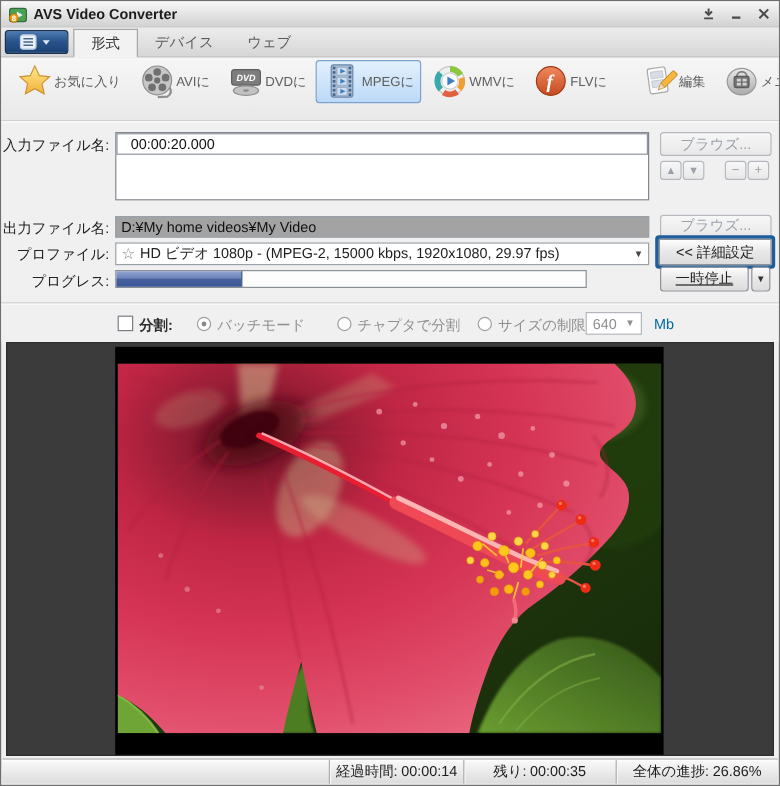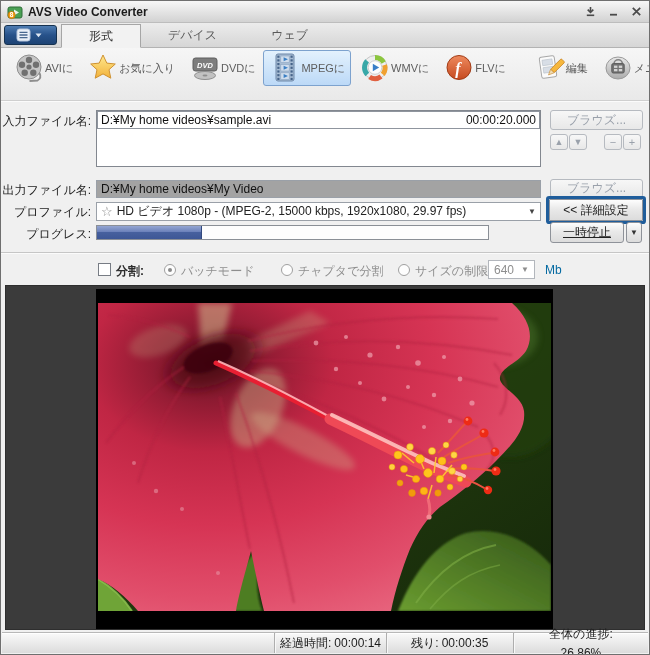--- a/index.html
+++ b/index.html
@@ -8,21 +8,21 @@
 
   
   .titlebar { height:22px; background:linear-gradient(#f7f7f7,#d2d2d2); display:flex; align-items:center; padding:0 6px; border-bottom:1px solid #bdbdbd; }
   .titlebar .app-title { font-size:12px; font-weight:bold; color:#1b1b1b; margin-left:5px; }
   .win-controls { margin-left:auto; display:flex; gap:10px; align-items:center; }
   .win-controls svg { display:block; cursor:default; }
 
   
   .tabbar { height:25px; background:linear-gradient(#ececec,#d6d6d6); display:flex; align-items:flex-end; padding-left:3px; border-bottom:1px solid #b3b3b3; }
   .menu-btn { width:53px; height:20px; margin:0 4px 2px 0; border-radius:3px; background:linear-gradient(#4e7cb2,#27528a 50%,#1d4374); border:1px solid #163250; display:flex; align-items:center; justify-content:center; }
-  .tab { height:24px; line-height:23px; padding:0 27px; font-size:12px; color:#5a5a5a; margin-bottom:-1px; }
+  .tab { height:24px; line-height:23px; padding:0 14px; font-size:12px; color:#5a5a5a; margin-bottom:-1px; }
   .tab.active { background:#f2f2f2; border:1px solid #a6a6a6; border-bottom:1px solid #f2f2f2; color:#333; }
 
   
   .toolbar { height:53px; background:linear-gradient(#f6f6f6,#e9e9e9); border-bottom:1px solid #cfcfcf; display:flex; align-items:flex-start; padding:2px 2px 0 6px; }
   .titem { display:flex; align-items:center; padding:1px 5px; border:1px solid transparent; border-radius:3px; margin-right:2px; }
   .titem .tlabel { font-size:11px; color:#5d5d5d; margin-top:0px; white-space:nowrap; }
   .titem.sel { border:1px solid #7da2ce; background:linear-gradient(#e3f1fd,#bcd9f7); }
   .more-arrow { align-self:center; margin:0 12px 12px 2px; }
 
   
@@ -60,21 +60,21 @@
   
   .preview { position:relative; margin:0 4px; height:345px; background:#3b3b3b; border:1px solid #2e2e2e; }
   .video { position:absolute; left:90px; top:3px; width:457px; height:340px; background:#000; }
   .frame { position:absolute; left:2px; top:14px; width:453px; height:308px; }
   .frame svg { display:block; width:100%; height:100%; }
 
   
   .statusbar { position:absolute; left:1px; right:1px; bottom:1px; height:21px; background:linear-gradient(#fafafa,#dcdcdc); border-top:1px solid #b8b8b8; box-shadow:0 1px 0 #fff inset; display:flex; font-size:12px; color:#1d1d1d; }
   .sb-spacer { width:274px; }
   .sb-sec { border-left:1px solid #aeaeae; box-shadow:1px 0 0 #f8f8f8 inset; display:flex; align-items:center; justify-content:center; gap:3px; }
-  .sb-elapsed { width:112px; } .sb-remaining { width:128px; } .sb-progress { width:136px;flex-direction:column; }
+  .sb-elapsed { width:112px; } .sb-remaining { width:128px; } .sb-progress { width:136px; }
 </style>
 </head>
 <body>
 
 <div class="window">
 
   <div class="titlebar">
     <svg width="16" height="16" viewBox="0 0 16 16">
       <rect x="1" y="3" width="14" height="11" rx="2" fill="#4aa054" stroke="#2e6e38"></rect>
       <path d="M7 5.5 l5 3 -5 3z" fill="#eaf4ea"></path>
@@ -107,43 +107,43 @@
     </div>
     <div class="tab active">形式</div>
     <div class="tab">デバイス</div>
     <div class="tab">ウェブ</div>
   </div>
 
   <div class="toolbar">
 
     <div class="titem">
       <svg width="32" height="32" viewBox="0 0 32 32">
+        <defs>
+            <linearGradient id="gStar" x1="0" y1="0" x2="0" y2="1">
+              <stop offset="0" stop-color="#ffe98e"></stop>
+              <stop offset="1" stop-color="#f2b13a"></stop>
+            </linearGradient>
+          </defs>
+        <path d="M16 3 l3.8 8.1 8.5 .9 -6.3 5.7 1.8 8.5 L16 21.9 8.2 26.2 l1.8-8.5 L3.7 12 l8.5-.9z" fill="url(#gStar)" stroke="#cf9232" stroke-width="1"></path>
+      </svg>
+      <span class="tlabel">お気に入り</span>
+    </div>
+
+    <div class="titem">
+      <svg width="32" height="32" viewBox="0 0 32 32">
         <circle cx="16" cy="15" r="12" fill="#c6c6c6" stroke="#8e8e8e"></circle>
         <circle cx="16" cy="15" r="2.6" fill="#707070"></circle>
         <circle cx="16" cy="8" r="3.2" fill="#707070"></circle>
           <circle cx="23" cy="12.7" r="3.2" fill="#707070"></circle>
         <circle cx="20.3" cy="20.8" r="3.2" fill="#707070"></circle>
           <circle cx="11.7" cy="20.8" r="3.2" fill="#707070"></circle>
         <circle cx="9" cy="12.7" r="3.2" fill="#707070"></circle>
         <path d="M26.5 21 q2.5 5 -2 7.5 l-8 .5" fill="none" stroke="#8e8e8e" stroke-width="1.8"></path>
       </svg>
       <span class="tlabel">AVIに</span>
-    </div>
-
-    <div class="titem">
-      <svg width="32" height="32" viewBox="0 0 32 32">
-        <defs>
-            <linearGradient id="gStar" x1="0" y1="0" x2="0" y2="1">
-              <stop offset="0" stop-color="#ffe98e"></stop>
-              <stop offset="1" stop-color="#f2b13a"></stop>
-            </linearGradient>
-          </defs>
-        <path d="M16 3 l3.8 8.1 8.5 .9 -6.3 5.7 1.8 8.5 L16 21.9 8.2 26.2 l1.8-8.5 L3.7 12 l8.5-.9z" fill="url(#gStar)" stroke="#cf9232" stroke-width="1"></path>
-      </svg>
-      <span class="tlabel">お気に入り</span>
     </div>
 
     <div class="titem">
       <svg width="32" height="32" viewBox="0 0 32 32">
         <rect x="4" y="6" width="24" height="13" rx="2.5" fill="#7d7d7d" stroke="#5e5e5e"></rect>
         <text x="16" y="15.5" font-size="7.5" font-style="italic" font-weight="bold" fill="#fff" text-anchor="middle" font-family="Liberation Sans, sans-serif">DVD</text>
         <ellipse cx="16" cy="23.5" rx="10.5" ry="4" fill="#c2c2c2" stroke="#8e8e8e"></ellipse>
         <ellipse cx="16" cy="23.5" rx="2.5" ry="1.1" fill="#8e8e8e"></ellipse>
       </svg>
       <span class="tlabel">DVDに</span>
@@ -285,21 +285,20 @@
         <text x="16" y="21" font-size="14" font-weight="bold" fill="#fff" text-anchor="middle" font-family="Liberation Sans, sans-serif">?</text>
       </svg>
       <span class="tlabel">情報</span>
     </div>
   </div>
 
   <div class="form">
     <div class="flabel" style="top:12px">入力ファイル名:</div>
     <div class="listbox">
       <div class="file-entry">
-        <span class="fpath">D:¥My home videos¥sample.avi</span>
         <span class="fdur">00:00:20.000</span>
       </div>
     </div>
     <div class="btn disabled browse1">ブラウズ...</div>
     <div class="btn disabled smallbtn" style="left:549px">▲</div>
     <div class="btn disabled smallbtn" style="left:568px">▼</div>
     <div class="btn disabled smallbtn" style="left:603px;font-size:11px">−</div>
     <div class="btn disabled smallbtn" style="left:622px;font-size:11px">+</div>
 
     <div class="flabel" style="top:81px">出力ファイル名:</div>

